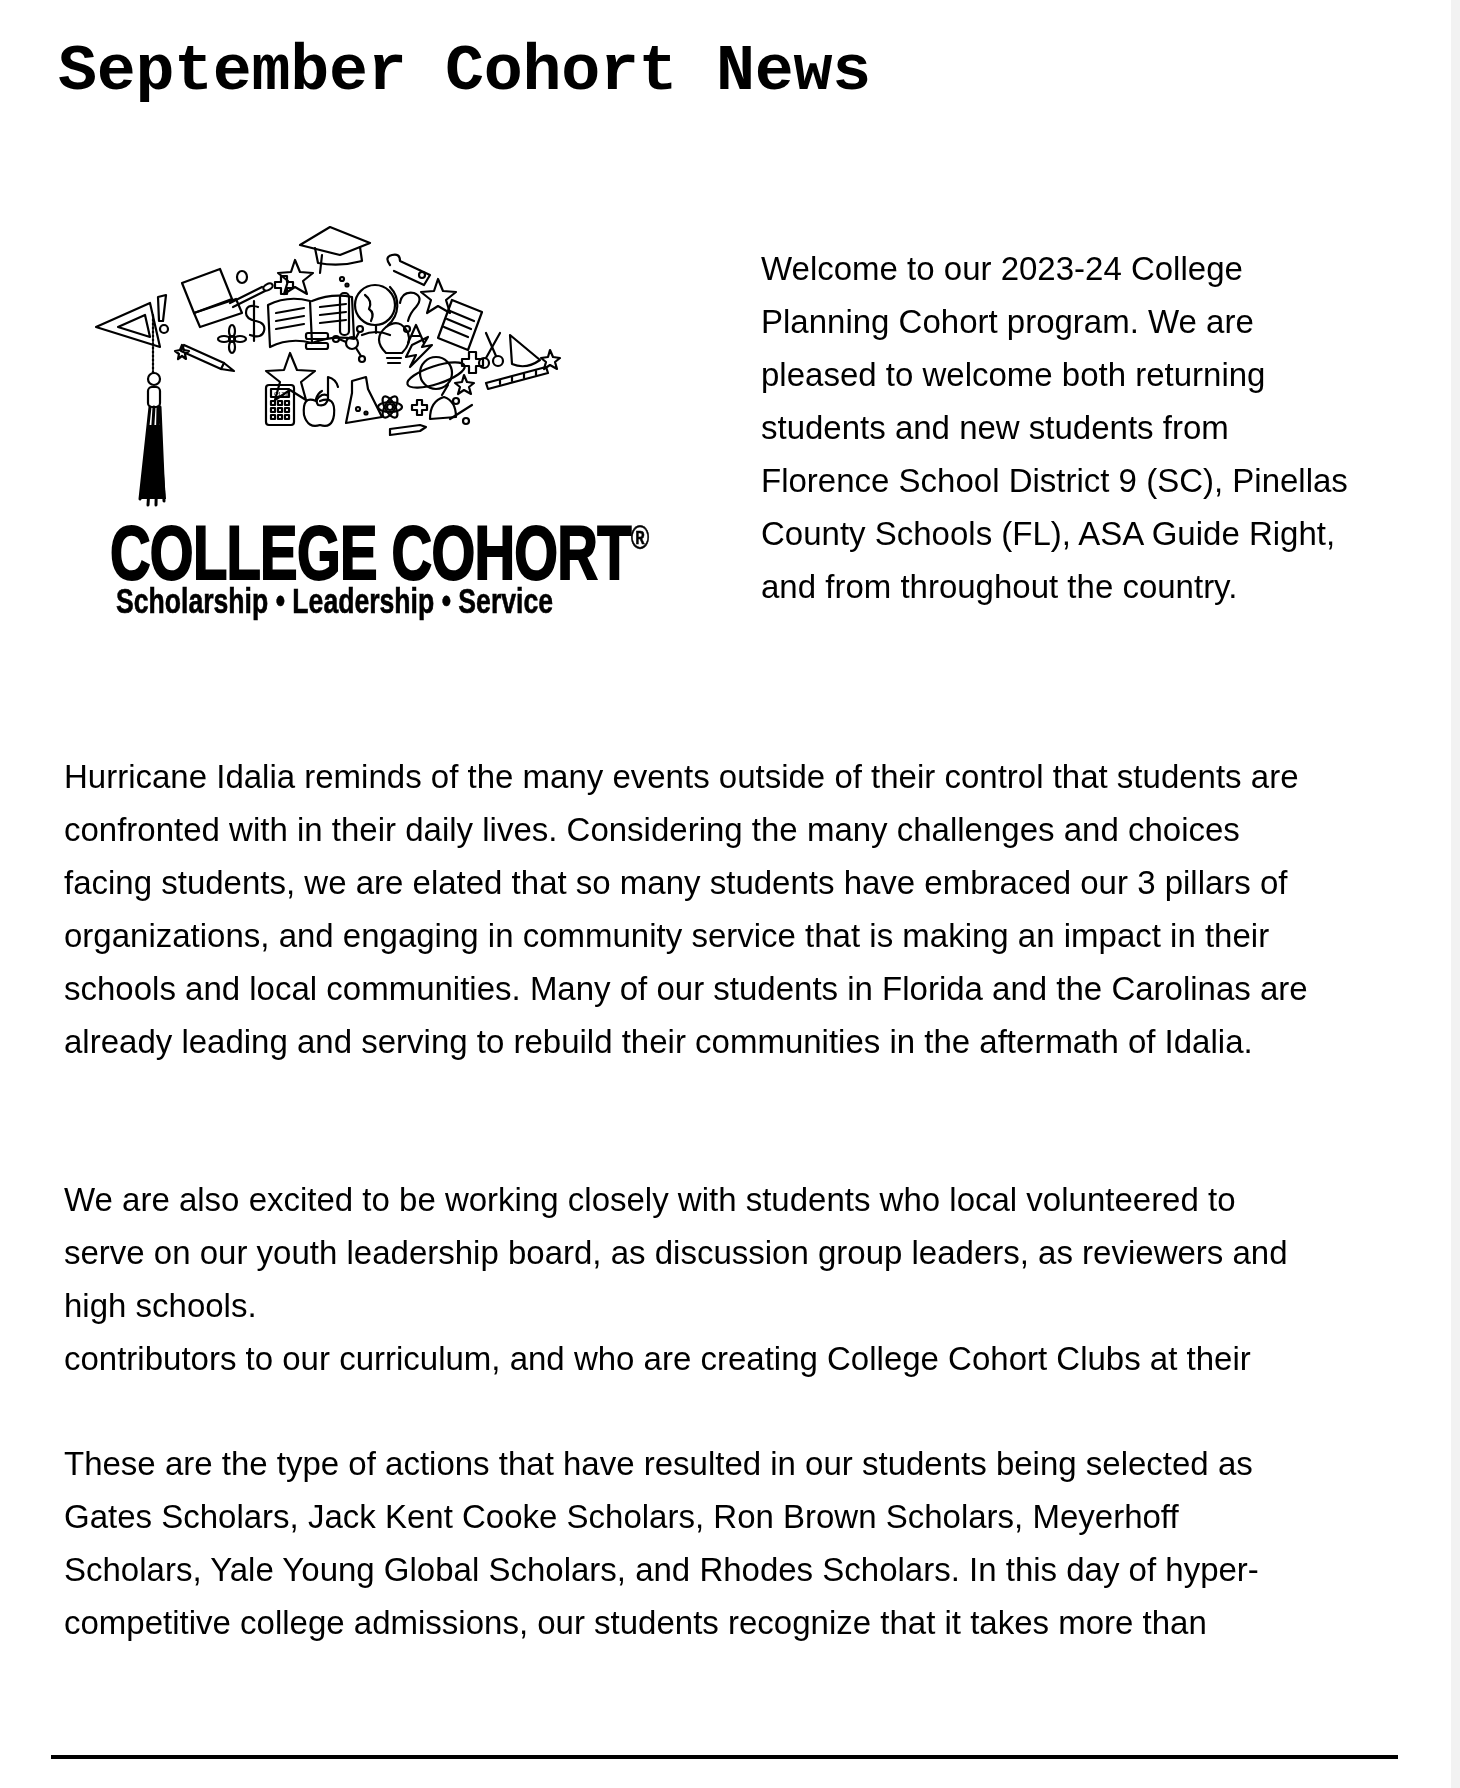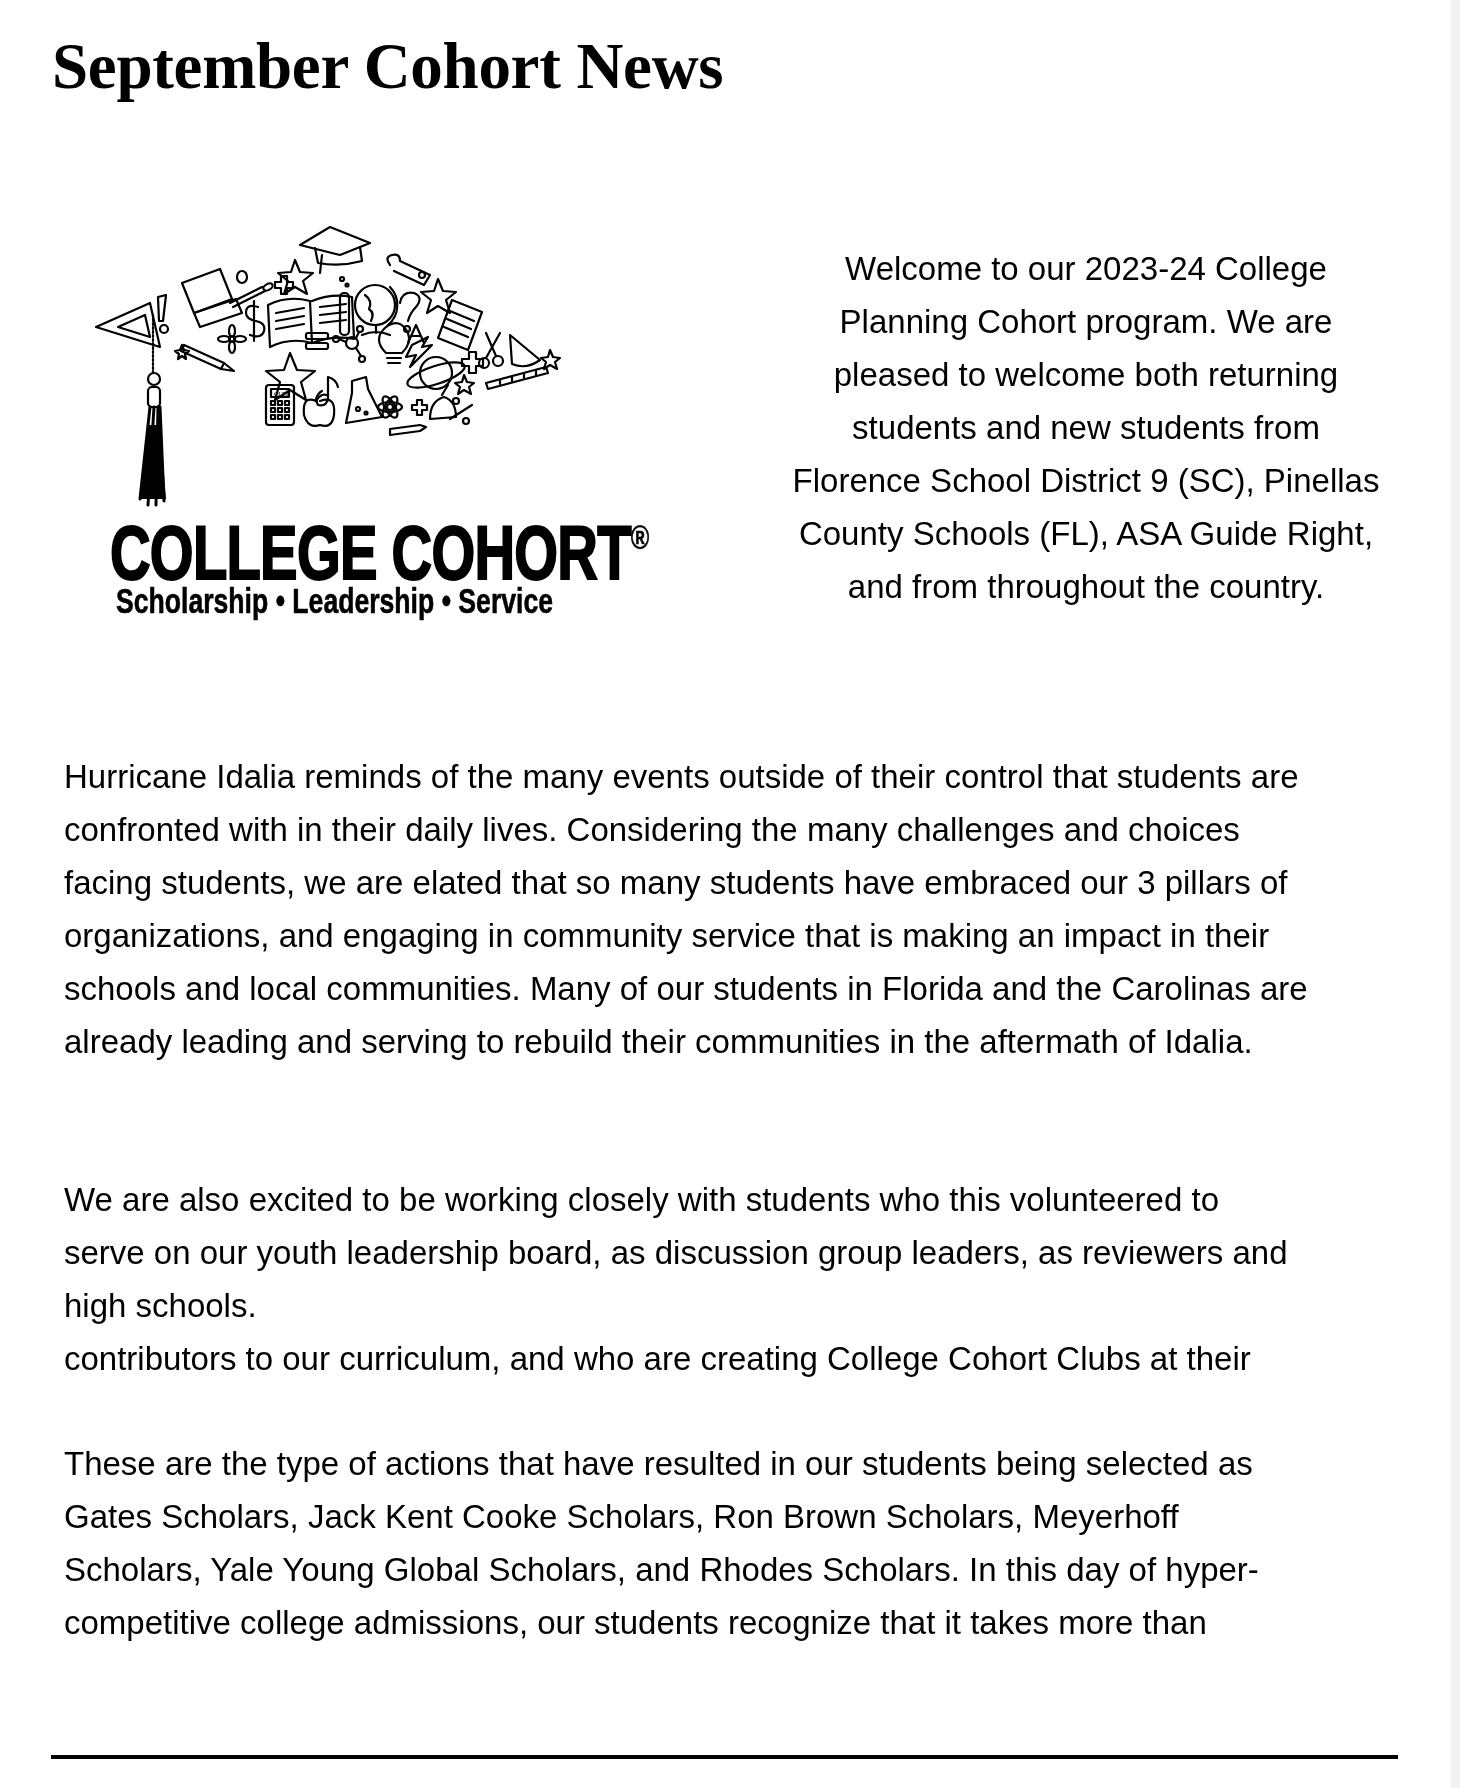--- a/index.html
+++ b/index.html
@@ -25,22 +25,22 @@
   .scroll-strip {
     position: absolute;
     left: 1451px; top: 0;
     width: 9px; height: 1788px;
     background: #f2f2f2;
   }
   .title {
     position: absolute;
     left: 51px;
     top: 20px;
-    margin: 1px;
-    font-family: Liberation Serif, serif;
+    margin: 7px;
+    font-family: Liberation Mono, monospace;
     font-weight: bold;
     font-size: 65px;
     line-height: 90px;
     letter-spacing: -0.3px;
     white-space: nowrap;
   }
   .logo {
     position: absolute;
     left: 90px;
     top: 215px;
@@ -82,21 +82,20 @@
     -webkit-text-stroke: 0.6px #000;
   }
   .intro {
     position: absolute;
     left: 761px;
     top: 242px;
     width: 650px;
     margin: 0;
     font-size: 33px;
     line-height: 53px;
-    text-align: center;
   }
   .para {
     position: absolute;
     left: 51px;
     width: 1370px;
     margin: 13px;
     font-size: 33px;
     line-height: 53px;
   }
   .p1 { top: 737px; }
@@ -341,21 +340,21 @@
   <p class="para p1">
     <span class="line">Hurricane Idalia reminds of the many events outside of their control that students are</span>
     <span class="line">confronted with in their daily lives. Considering the many challenges and choices</span>
     <span class="line">facing students, we are elated that so many students have embraced our 3 pillars of</span>
     <span class="line">organizations, and engaging in community service that is making an impact in their</span>
     <span class="line">schools and local communities. Many of our students in Florida and the Carolinas are</span>
     <span class="line">already leading and serving to rebuild their communities in the aftermath of Idalia.</span>
   </p>
 
   <p class="para p2">
-    <span class="line">We are also excited to be working closely with students who this volunteered to</span>
+    <span class="line">We are also excited to be working closely with students who local volunteered to</span>
     <span class="line">serve on our youth leadership board, as discussion group leaders, as reviewers and</span>
     <span class="line">high schools.</span>
     <span class="line">contributors to our curriculum, and who are creating College Cohort Clubs at their</span>
   </p>
 
   <p class="para p3">
     <span class="line">These are the type of actions that have resulted in our students being selected as</span>
     <span class="line">Gates Scholars, Jack Kent Cooke Scholars, Ron Brown Scholars, Meyerhoff</span>
     <span class="line">Scholars, Yale Young Global Scholars, and Rhodes Scholars. In this day of hyper-</span>
     <span class="line">competitive college admissions, our students recognize that it takes more than</span>

